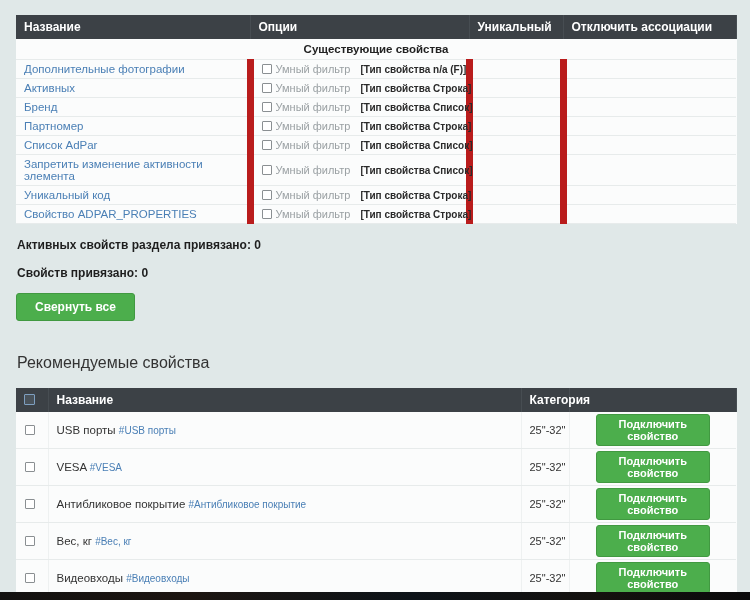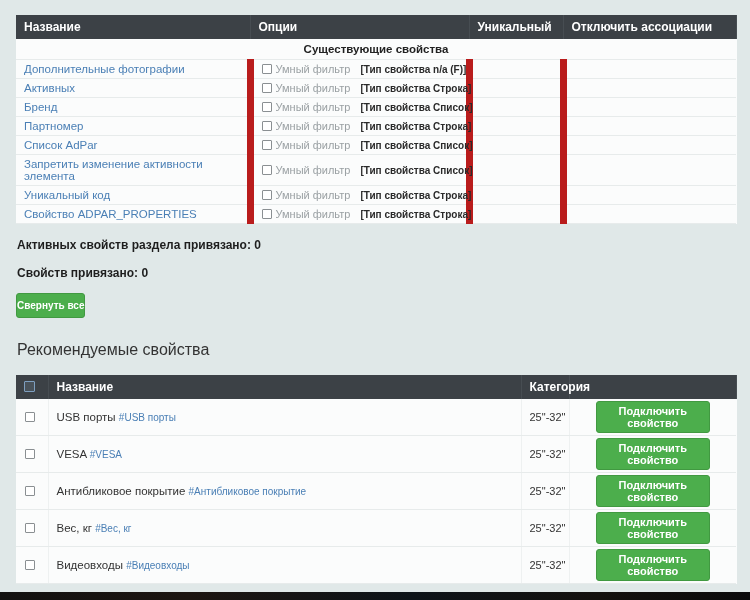--- a/index.html
+++ b/index.html
@@ -42,21 +42,21 @@
   }
   input.cb.head { border-color: #7e9fc0; background: #49525a; width: 11px; height: 11px; }
 
   
   .summary-line { font-size: 12px; font-weight: bold; color: #1e1e1e; margin: 14px 0 0 1px; }
   .green-btn {
     background: #4cae4c; border: 1px solid #419941; color: #fff;
     font-family: "Liberation Sans", sans-serif;
     font-weight: bold; border-radius: 3px; cursor: pointer;
   }
-  .collapse-btn { margin: 13px 0 0 0; font-size: 10px; padding: 6px 0; }
+  .collapse-btn { margin: 13px 0 10px 0; font-size: 12px; padding: 6px 18px; }
 
   
   .rec-title { font-size: 16px; font-weight: normal; color: #333; margin: 23px 0 16px 1px; }
   .t2 td { padding: 2px 8px; font-size: 11.5px; height: 24px; }
   .t2 td + td { border-left: 1px solid #eef1f1; }
   .t2 .c-cb { text-align: center; padding: 2px 4px; }
   .rname { color: #333; font-size: 11.5px; }
   a.rtag { color: #4a7fb5; text-decoration: none; font-size: 10px; }
   .c-cat span { font-size: 11px; color: #333; white-space: nowrap; }
   .c-btn { text-align: center; }

